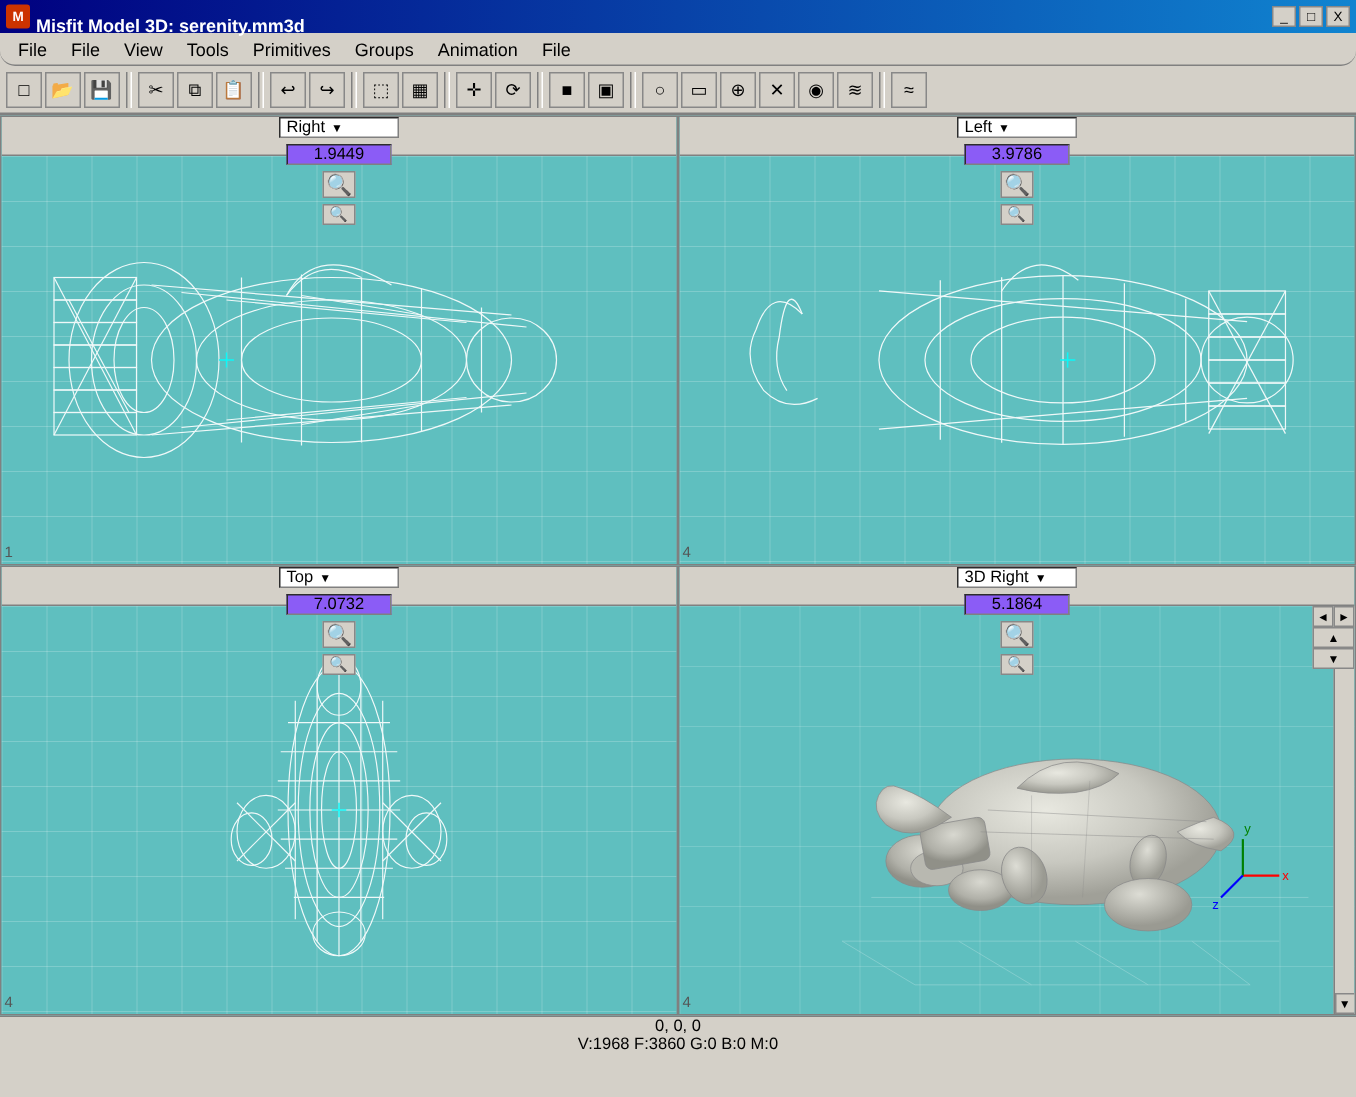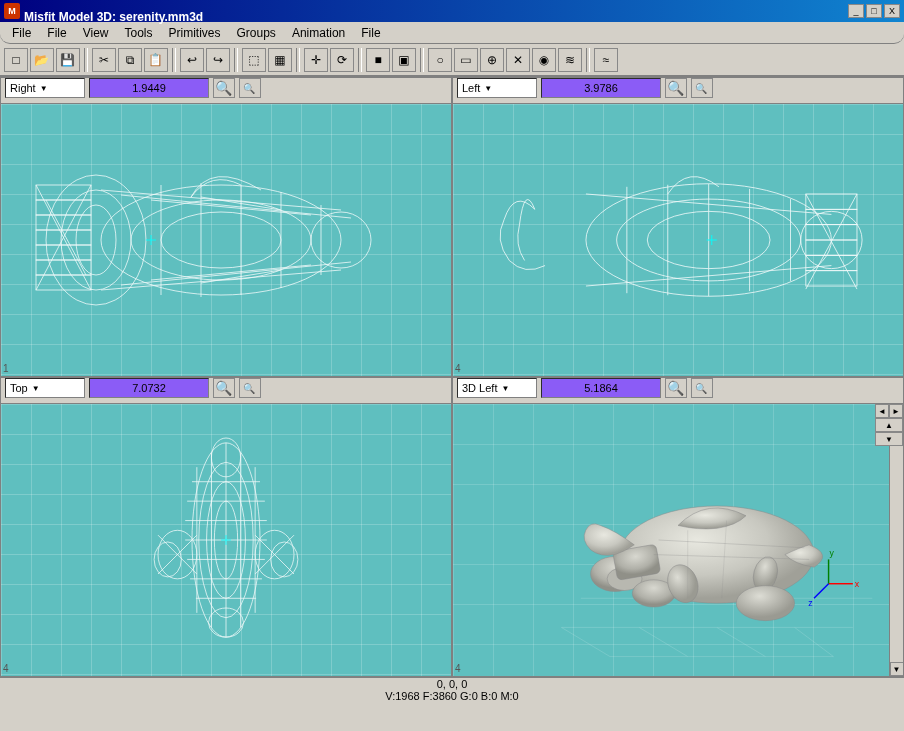--- a/index.html
+++ b/index.html
@@ -103,23 +103,25 @@
       overflow: hidden;
     }
 
     .viewport-header {
       position: absolute;
       top: 0; left: 0; right: 0;
       height: 26px;
       background: #d4d0c8;
       border-bottom: 1px solid #808080;
       display: flex;
+      align-items: center;
       z-index: 10;
       padding: 0 4px;
       gap: 4px;
+      flex-direction: column;
     }
 
     .view-select {
       display: flex;
       align-items: center;
       background: white;
       border: 1px inset #808080;
       height: 20px;
       padding: 0 4px;
       font-size: 11px;
@@ -445,21 +447,21 @@
           <line x1="225" y1="135" x2="225" y2="145" stroke="cyan" stroke-width="1"></line>
         </g>
       </svg>
     </div>
     <span class="vp-num">4</span>
   </div>
 
   <div class="viewport" style="position:relative;">
     <div class="viewport-header">
       <div class="view-select">
-        <span>3D Left</span>
+        <span>3D Right</span>
         <span class="view-select-arrow">▼</span>
       </div>
       <input class="zoom-input" type="text" value="5.1864" style="">
       <div class="view-zoom-btn">🔍</div>
       <div class="view-zoom-btn" style="font-size:10px;">🔍</div>
     </div>
     <div class="viewport-canvas">
       <div class="grid-canvas" style="background-image: linear-gradient(rgba(255,255,255,0.15) 1px, transparent 1px), linear-gradient(90deg, rgba(255,255,255,0.15) 1px, transparent 1px); background-size: 40px 40px;"></div>
 
       <svg class="wireframe-svg" viewBox="0 0 440 280">

